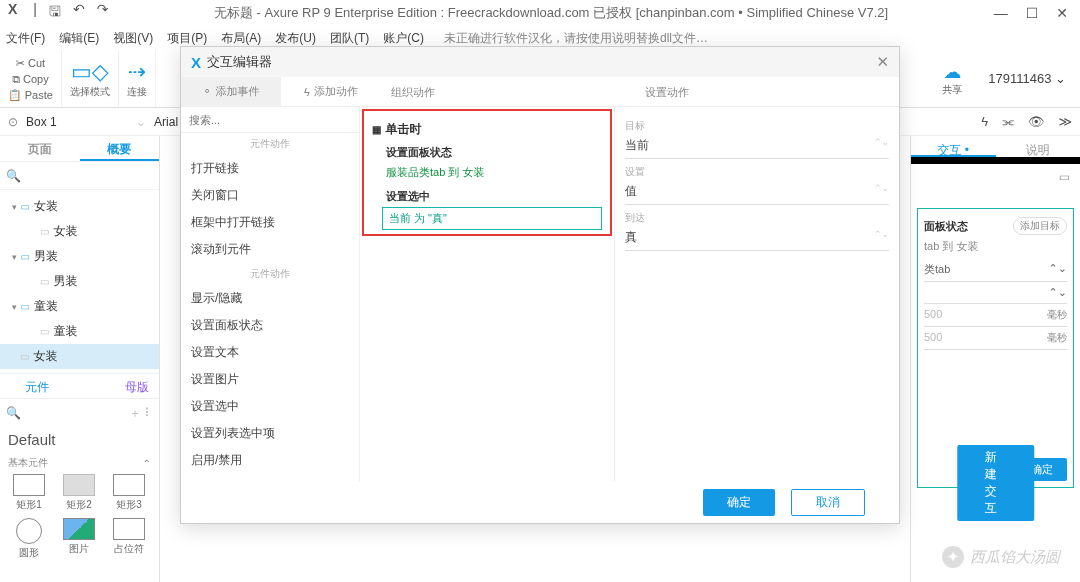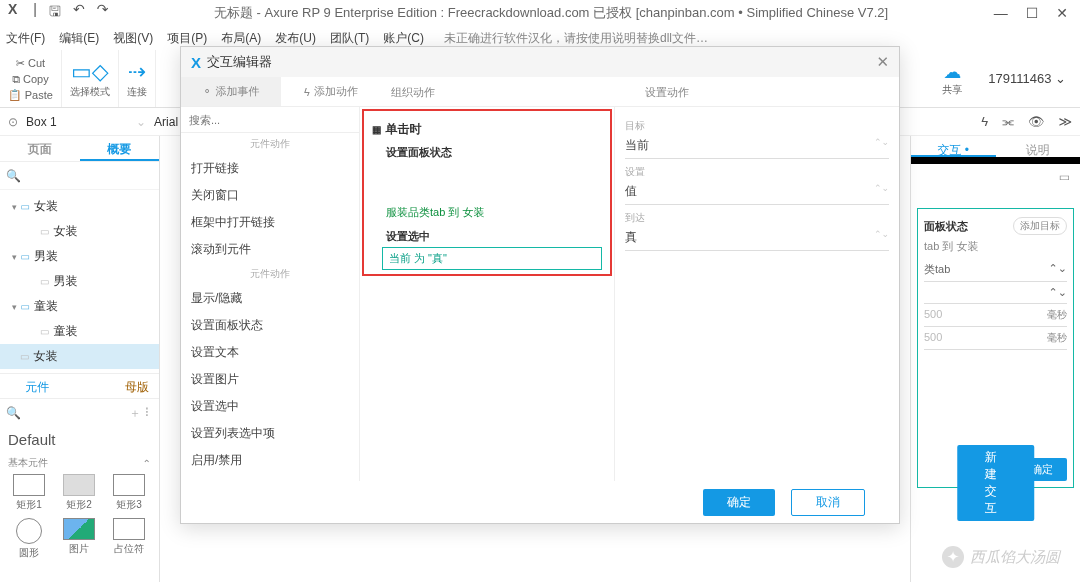--- a/index.html
+++ b/index.html
@@ -42,21 +42,21 @@
 .left-pane .tab.active { color: #1499e4; border-bottom: 2px solid #1499e4; }
 .left-pane .search-row { height: 28px; display: flex; align-items: center; padding: 0 6px; color: #bbb; border-bottom: 1px solid #f3f3f3; }
 .tree { padding: 4px 0; font-size: 12px; }
 .tree .node { padding: 4px 4px 4px 12px; display: flex; align-items: center; gap: 4px; }
 .tree .node.child { padding-left: 40px; }
 .tree .node.sel { background: #d6ecf8; }
 .tree .caret { color: #888; font-size: 9px; }
 .tree .node-icon { color: #5ab0e0; font-size: 10px; }
 .tree .node-icon.gray { color: #bbb; }
 .left-pane .panel-head { display: flex; height: 26px; border-top: 1px solid #eee; border-bottom: 1px solid #eee; }
-.left-pane .panel-head .phtab { flex: 1; text-align: center; line-height: 26px; color: #a16207; }
+.left-pane .panel-head .phtab { flex: 1; text-align: center; line-height: 26px; color: #8b5cf6; }
 .left-pane .panel-head .phtab.active { color: #1499e4; }
 .left-pane .phtab.right { text-align: right; padding-right: 10px; }
 .left-pane .widget-search { height: 28px; display: flex; align-items: center; padding: 0 6px; color: #bbb; justify-content: space-between; }
 .left-pane .default-lbl { padding: 4px 8px; font-size: 15px; color: #555; }
 .left-pane .basic-lbl { padding: 4px 8px; font-size: 10px; color: #888; display: flex; justify-content: space-between; align-items: center; }
 .widget-row { display: flex; gap: 0; padding: 0 4px; }
 .widget-cell { width: 50px; display: flex; flex-direction: column; align-items: center; font-size: 10px; color: #666; }
 .widget-shape { width: 32px; height: 22px; border: 1px solid #888; margin-bottom: 2px; }
 .widget-shape.filled { background: #ddd; border: 1px solid #bbb; }
 .widget-shape.circle { border-radius: 50%; width: 26px; height: 26px; }
@@ -89,21 +89,21 @@
 .dialog-col-head { position: absolute; top: 30px; left: 390px; font-size: 11px; color: #888; line-height: 30px; }
 .dialog-body { flex: 1; display: flex; position: relative; overflow: hidden; }
 .action-list { width: 179px; border-right: 1px solid #eee; overflow-y: auto; }
 .action-list .search-inp { width: 100%; height: 26px; border: 0; padding: 0 8px; font-size: 11px; color: #999; border-bottom: 1px solid #eee; }
 .action-group { font-size: 10px; color: #aaa; text-align: center; padding: 4px 0; }
 .action-item { font-size: 12px; padding: 5px 10px; color: #444; }
 .event-col { width: 255px; border-right: 1px solid #eee; padding: 0; position: relative; }
 .redbox { border: 2px solid #e53935; margin: 2px; padding: 6px 8px 0; }
 .redbox .evt-title { font-size: 12px; font-weight: bold; padding: 4px 0; display: flex; align-items: center; gap: 4px; }
 .redbox .sub-action { font-size: 11px; padding: 3px 0 3px 14px; font-weight: bold; }
-.redbox .sub-line { font-size: 11px; padding: 2px 0 6px 14px; color: #0a8f3c; margin-top: 40px; }
+.redbox .sub-line { font-size: 11px; padding: 2px 0 6px 14px; color: #0a8f3c; }
 .redbox .sub-line.teal { color: #0aa088; border: 1px solid #14b8a6; padding: 3px 6px; margin: 0 0 4px 10px; }
 .settings-col { flex: 1; padding: 6px 10px; font-size: 11px; color: #888; }
 .settings-col label { display: block; font-size: 10px; color: #aaa; margin-top: 6px; }
 .settings-col .sel-field { border-bottom: 1px solid #ddd; padding: 4px 0; display: flex; justify-content: space-between; font-size: 12px; color: #444; }
 .settings-col .caret-sm { color: #ccc; font-size: 9px; }
 .dialog-footer { height: 42px; display: flex; justify-content: flex-end; align-items: center; gap: 16px; padding: 0 34px; }
 .btn-primary { background: #1499e4; color: #fff; border: 0; padding: 5px 24px; border-radius: 2px; font-size: 12px; }
 .btn-secondary { background: #fff; color: #1499e4; border: 1px solid #1499e4; padding: 4px 24px; border-radius: 2px; font-size: 12px; }
 
 

